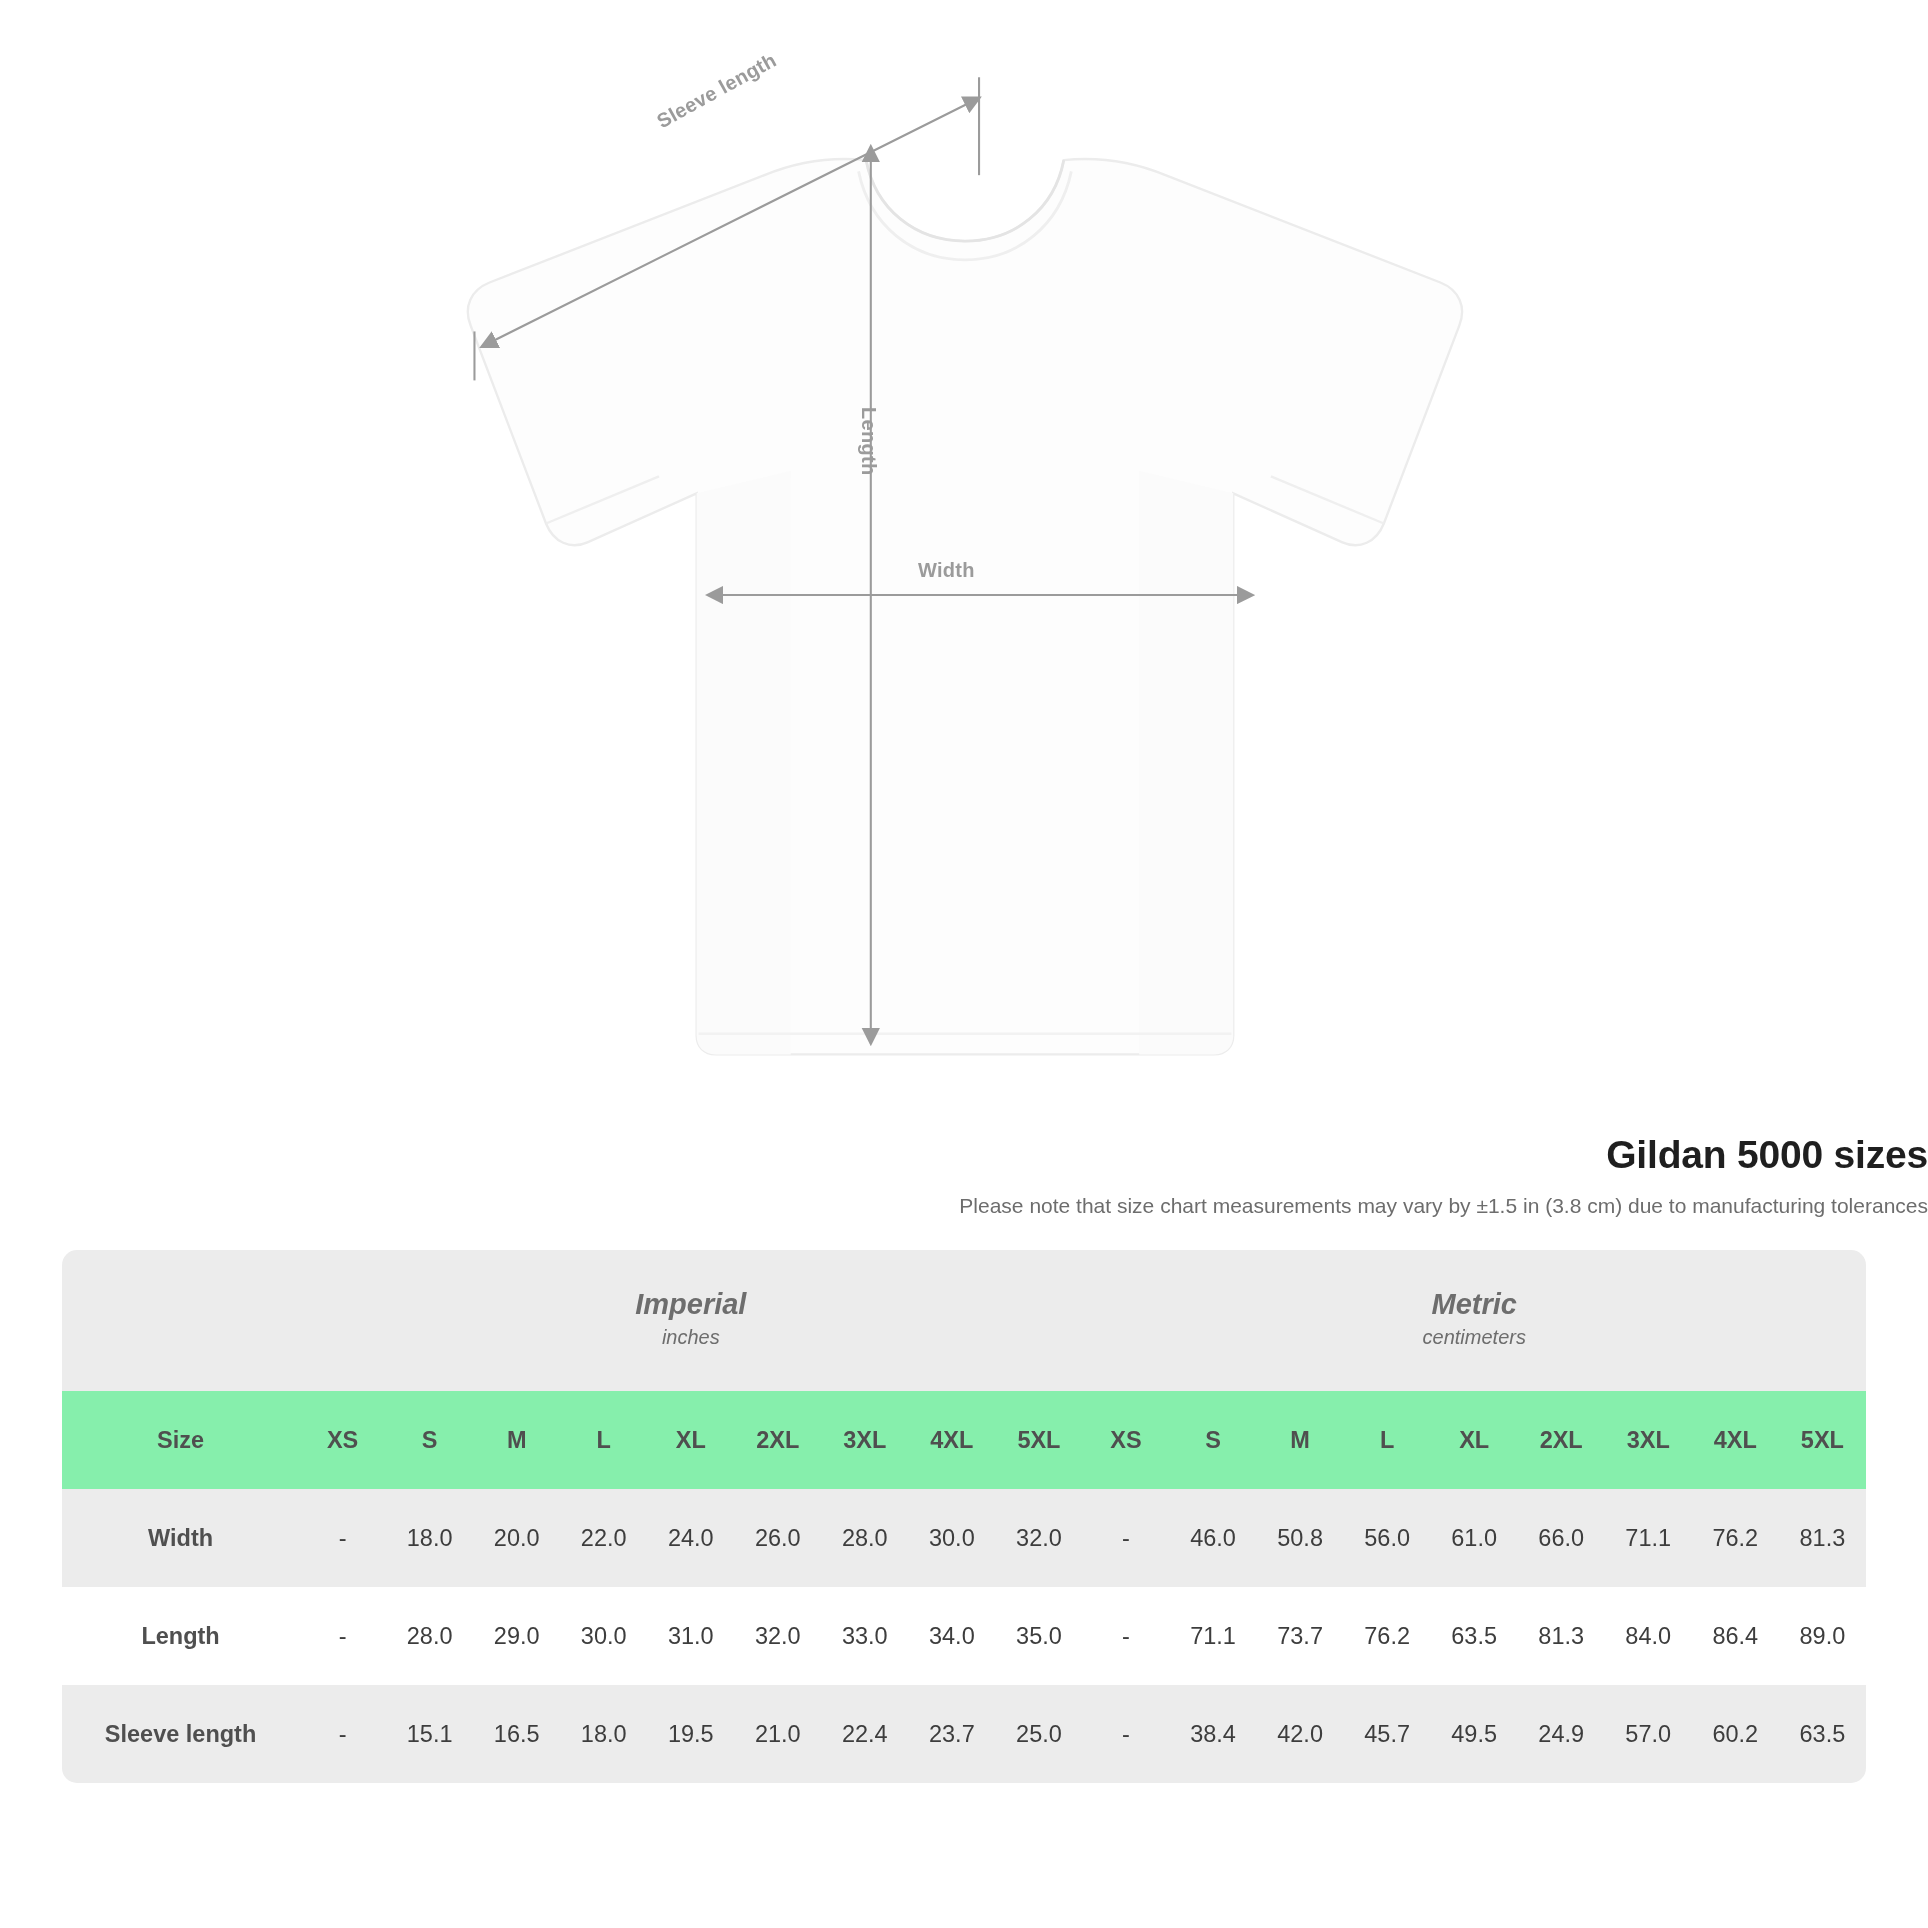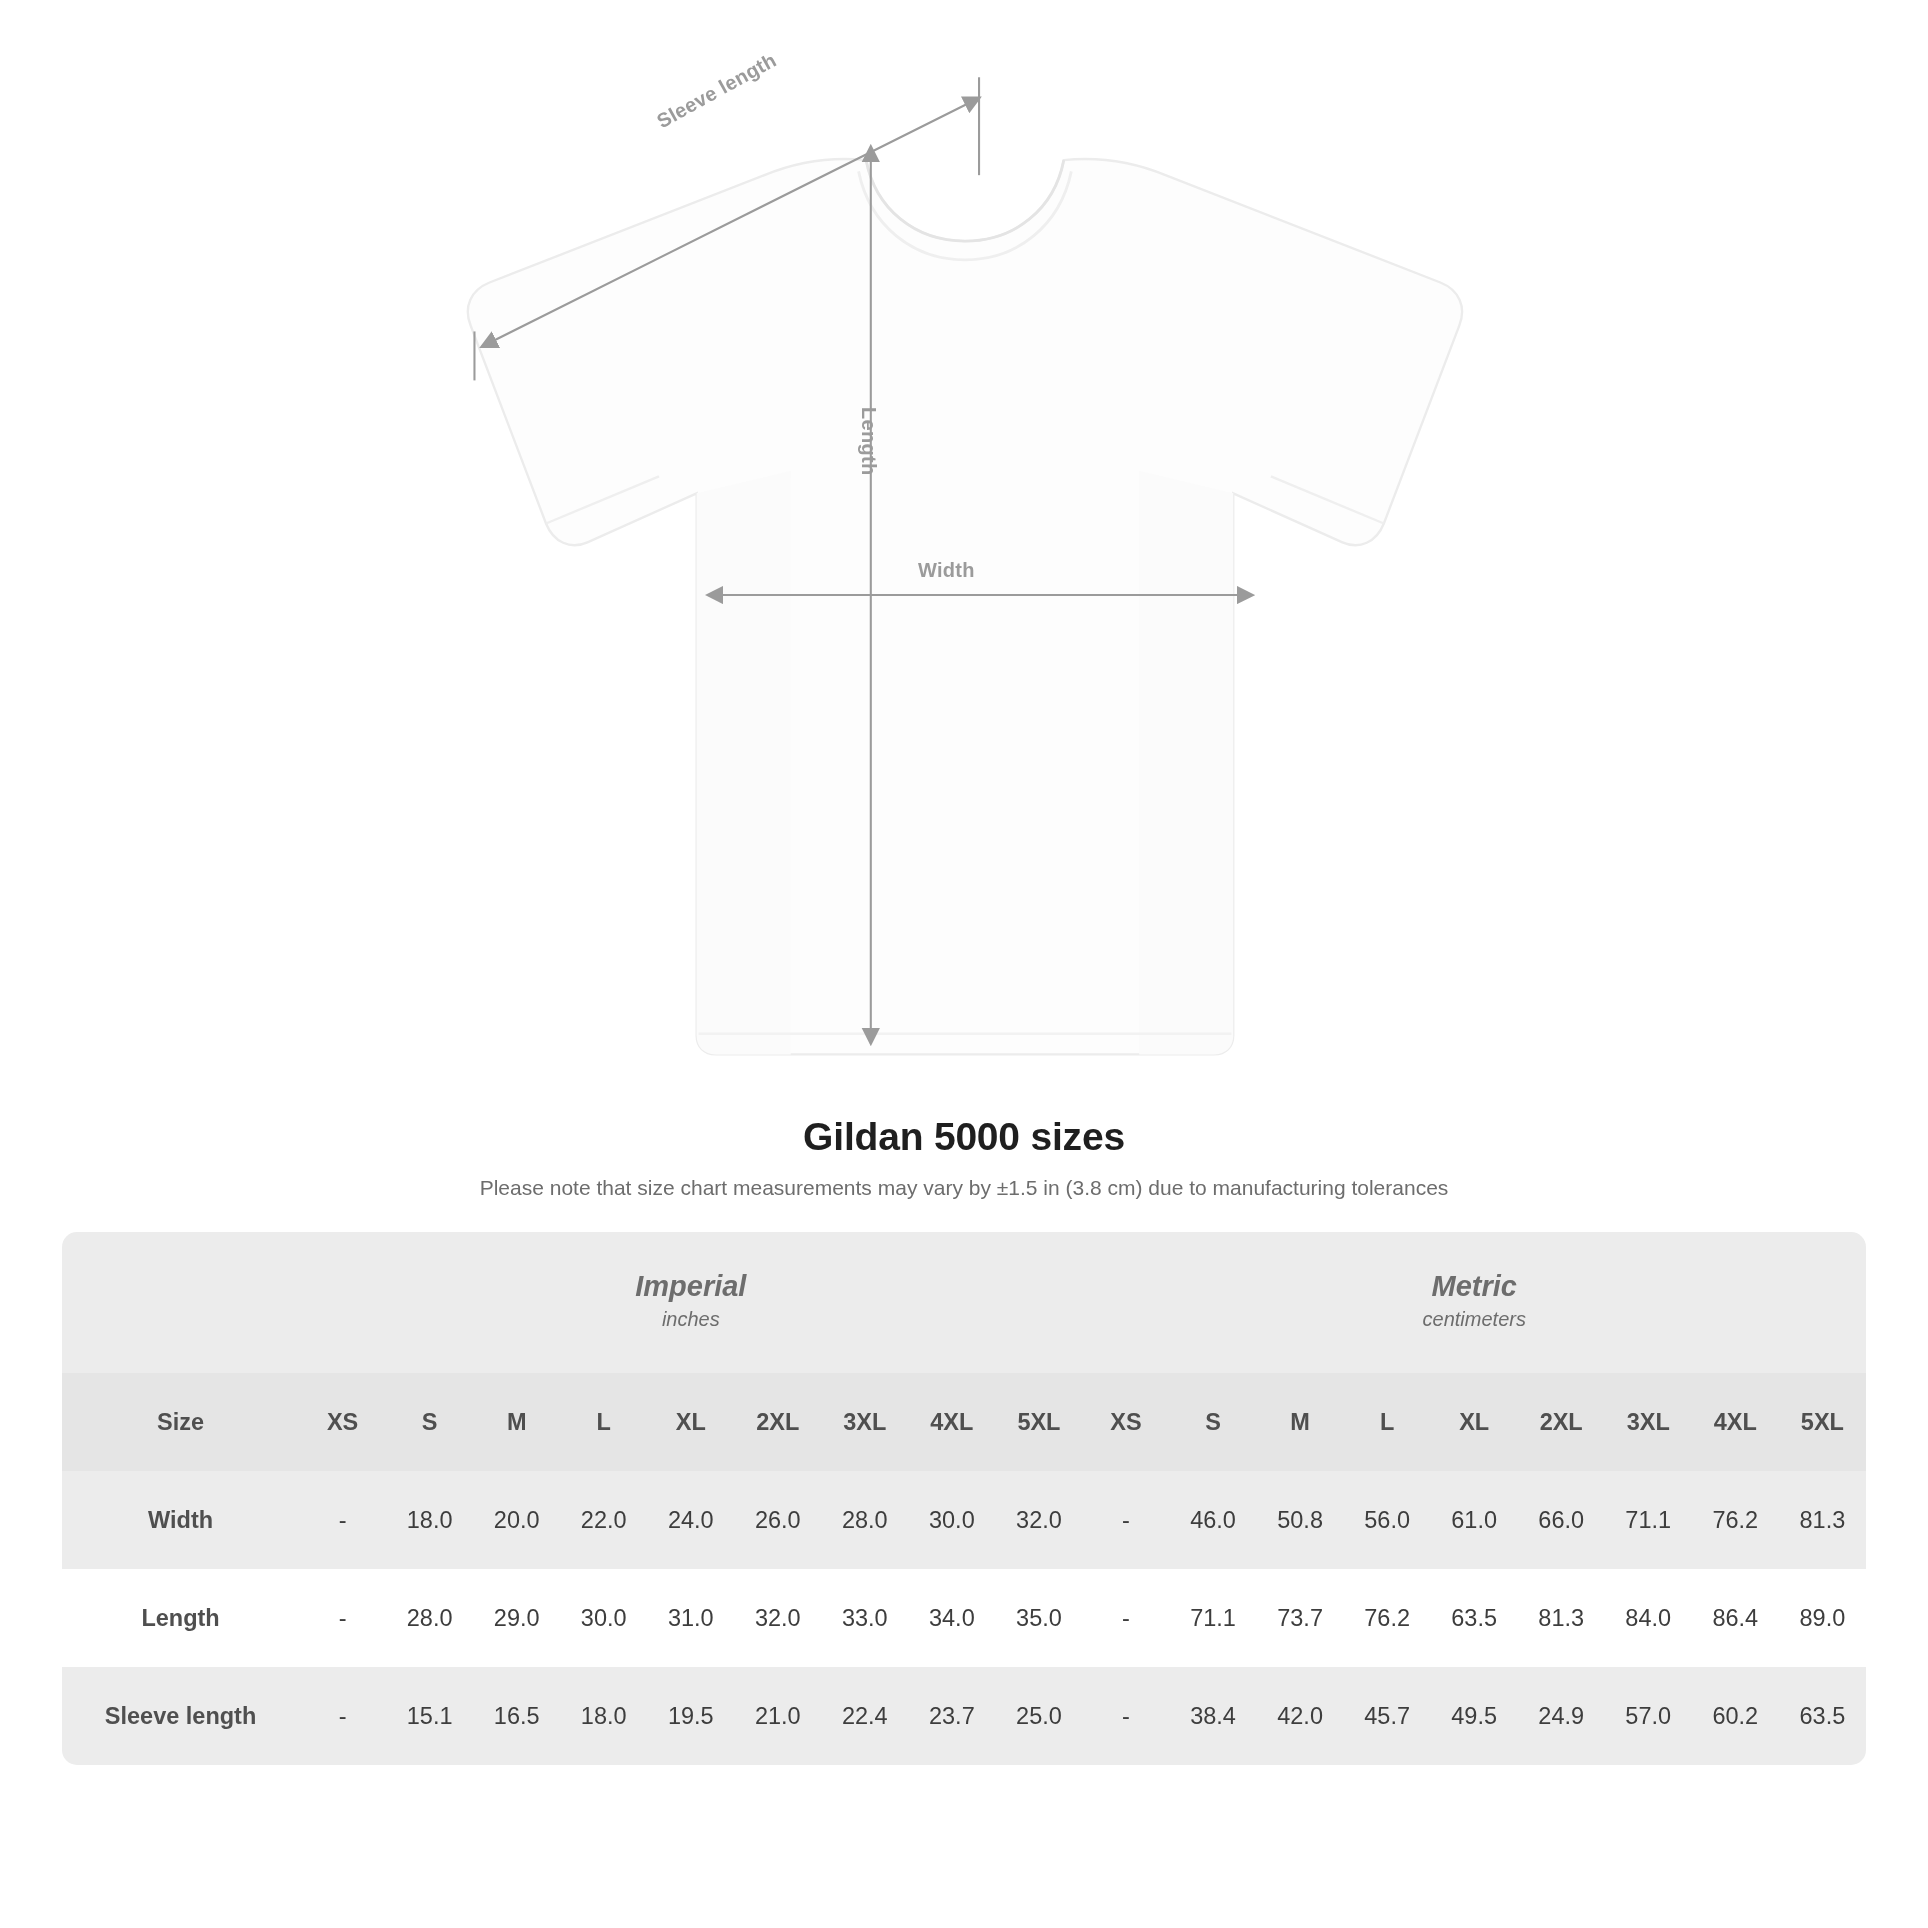--- a/index.html
+++ b/index.html
@@ -50,22 +50,22 @@
     transform: rotate(90deg);
     transform-origin: left top;
   }
   #label-width {
     left: 918px;
     top: 559px;
   }
 
   
   .title-block {
-    text-align: center;
-    margin-top: 4px;
+    text-align: right;
+    margin-top: 22px;
   }
   .chart-title {
     font-size: 39px;
     font-weight: bold;
     color: #1f1f1f;
     margin: 0 0 17px 0;
     letter-spacing: -0.2px;
   }
   .chart-note {
     font-size: 21px;
@@ -104,21 +104,21 @@
   }
   .unit-sub {
     font-size: 20px;
     font-style: italic;
     color: #6d6d6d;
     line-height: 1.6;
     text-align: center;
   }
 
   .head-row td {
-    background: #e5e5e5;
+    background: #86efac;
     height: 98px;
     text-align: center;
     vertical-align: middle;
     font-size: 23.5px;
     font-weight: bold;
     color: #4f4f4f;
   }
   .head-row td.rowlabel {
     font-size: 23.5px;
   }

